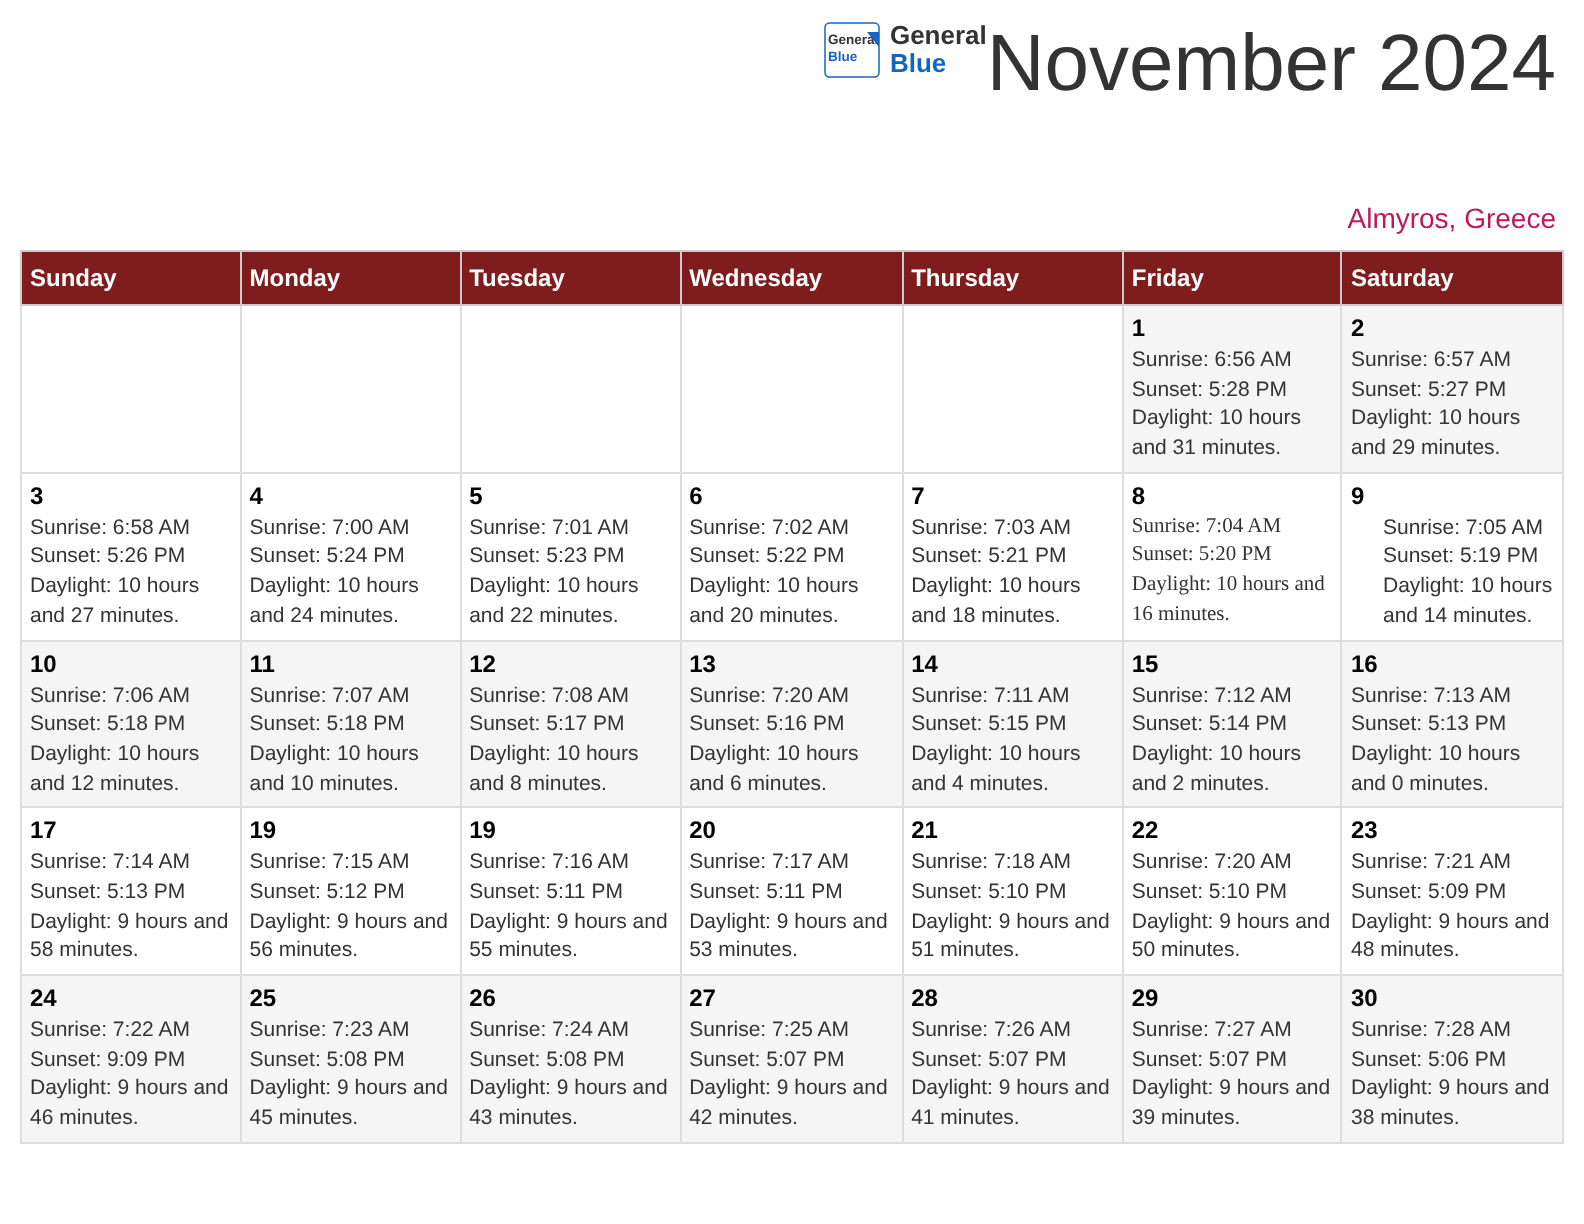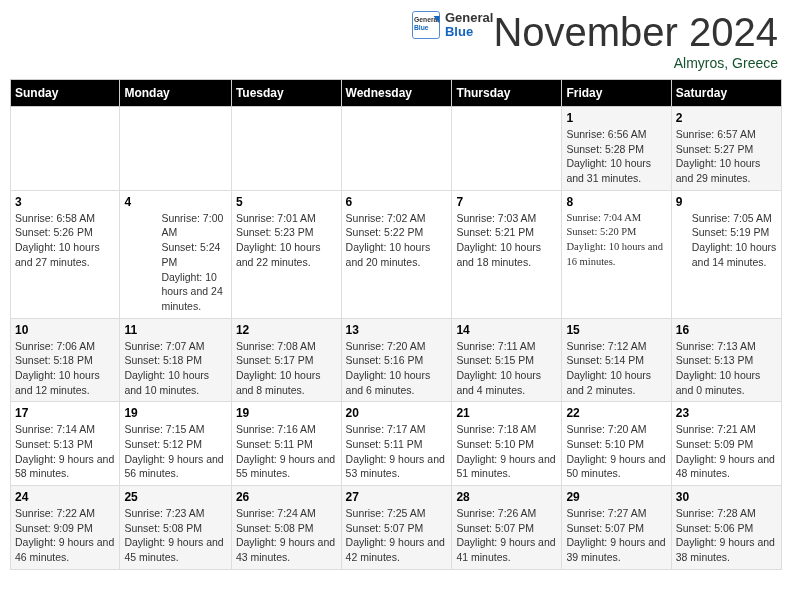--- a/index.html
+++ b/index.html
@@ -39,29 +39,30 @@
     .title-block {
       text-align: right;
     }
     .month-title {
       font-size: 40px;
       color: #333;
       font-weight: normal;
     }
     .location {
       font-size: 14px;
-      color: #14532d;
+      color: #be185d;
+      margin-top: 46px;
     }
     table {
       width: 100%;
       border-collapse: collapse;
       font-size: 11px;
     }
     thead tr th {
-      background-color: #000000;
+      background-color: #7f1d1d;
       color: #fff;
       padding: 6px 4px;
       text-align: left;
       font-size: 12px;
       font-weight: bold;
       border: 1px solid #ccc;
     }
     tbody tr td {
       vertical-align: top;
       padding: 4px 4px;
@@ -147,21 +148,21 @@
       </tr>
       <tr>
         <td>
           <span class="day-number">3</span>
           <div class="day-info" style="white-space: pre-line;">Sunrise: 6:58 AM
 Sunset: 5:26 PM
 Daylight: 10 hours and 27 minutes.</div>
         </td>
         <td>
           <span class="day-number">4</span>
-          <div class="day-info" style="white-space: pre-line; margin-left: 37px;">Sunrise: 7:00 AM
+          <div class="day-info" style="white-space: pre-line;">Sunrise: 7:00 AM
 Sunset: 5:24 PM
 Daylight: 10 hours and 24 minutes.</div>
         </td>
         <td>
           <span class="day-number">5</span>
           <div class="day-info" style="white-space: pre-line;">Sunrise: 7:01 AM
 Sunset: 5:23 PM
 Daylight: 10 hours and 22 minutes.</div>
         </td>
         <td>

